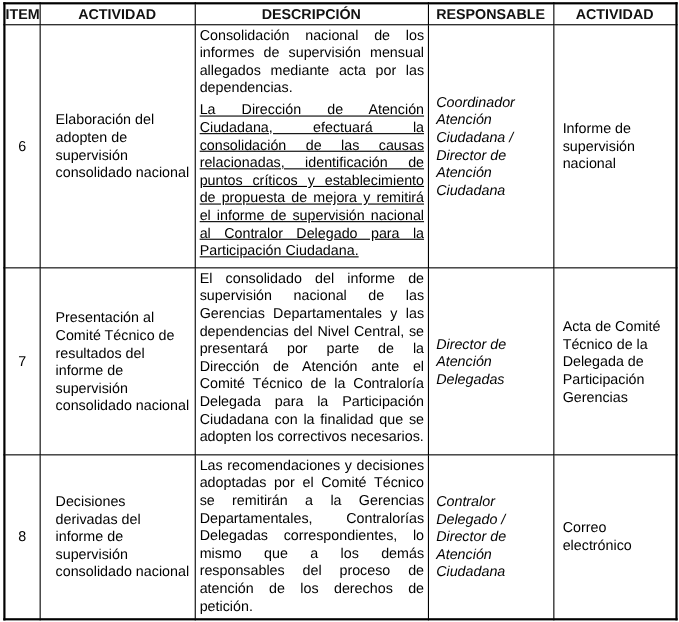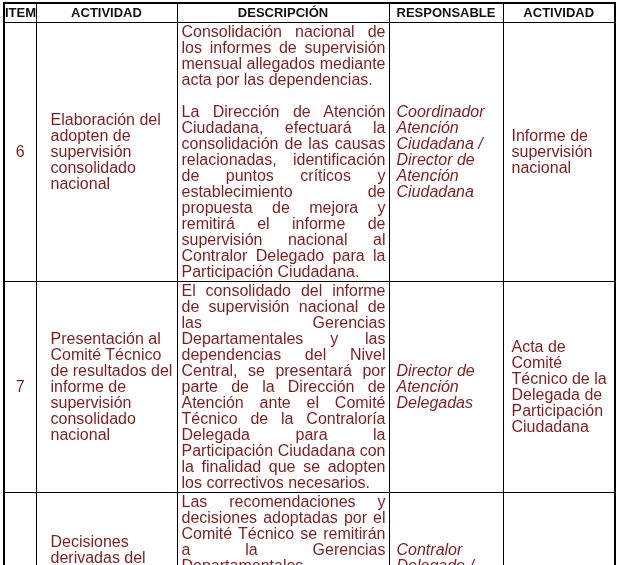--- a/index.html
+++ b/index.html
@@ -15,22 +15,22 @@
     padding: 2px 0 0 3px;
   }
   table.procedure {
     border-collapse: collapse;
     table-layout: fixed;
     width: 611px;
     border: 2px solid #000;
   }
   th, td {
     border: 1px solid #000;
-    color: #7f1d1d;
-    font-size: 16px;
+    color: #000000;
+    font-size: 13px;
     line-height: 16px;
     overflow: hidden;
   }
   thead tr { height: 19px; }
   th {
     font-weight: bold;
     text-align: center;
     vertical-align: middle;
     padding: 1px 0;
     font-size: 13px;
@@ -47,21 +47,21 @@
     vertical-align: middle;
     padding: 2px 4px 2px 14px;
   }
   td.c-desc {
     vertical-align: top;
     padding: 1px 3px 1px 4px;
     text-align: justify;
     text-justify: inter-word;
   }
   td.c-desc p { margin: 0; }
-  td.c-desc p + p { margin-top: 16px; }
+  td.c-desc p + p { margin-top: 4px; text-decoration: underline; }
   td.c-resp {
     vertical-align: middle;
     padding: 2px 2px 2px 7px;
     font-style: italic;
   }
   td.c-reg {
     vertical-align: middle;
     padding: 2px 3px 2px 8px;
   }
 </style>
@@ -97,26 +97,26 @@
         <td class="c-resp">Coordinador Atención Ciudadana / Director de Atención Ciudadana</td>
         <td class="c-reg">Informe de supervisión nacional</td>
       </tr>
       <tr class="row-h170">
         <td class="c-item">7</td>
         <td class="c-act">Presentación al Comité Técnico de resultados del informe de supervisión consolidado nacional</td>
         <td class="c-desc">
           <p>El consolidado del informe de supervisión nacional de las Gerencias Departamentales y las dependencias del Nivel Central, se presentará por parte de la Dirección de Atención ante el Comité Técnico de la Contraloría Delegada para la Participación Ciudadana con la finalidad que se adopten los correctivos necesarios.</p>
         </td>
         <td class="c-resp">Director de Atención Delegadas</td>
-        <td class="c-reg">Acta de Comité Técnico de la Delegada de Participación Ciudadana</td>
+        <td class="c-reg">Acta de Comité Técnico de la Delegada de Participación Gerencias</td>
       </tr>
       <tr class="row-h149">
         <td class="c-item">8</td>
         <td class="c-act">Decisiones derivadas del informe de supervisión consolidado nacional</td>
         <td class="c-desc">
-          <p>Las recomendaciones y decisiones adoptadas por el Comité Técnico se remitirán a la Gerencias Departamentales, Contralorías Delegadas correspondientes, lo mismo que a los demás responsables del proceso de atención de los mensual de petición.</p>
+          <p>Las recomendaciones y decisiones adoptadas por el Comité Técnico se remitirán a la Gerencias Departamentales, Contralorías Delegadas correspondientes, lo mismo que a los demás responsables del proceso de atención de los derechos de petición.</p>
         </td>
         <td class="c-resp">Contralor Delegado / Director de Atención Ciudadana</td>
         <td class="c-reg">Correo electrónico</td>
       </tr>
     </tbody>
   </table>
 </div>
 
 </body></html>

